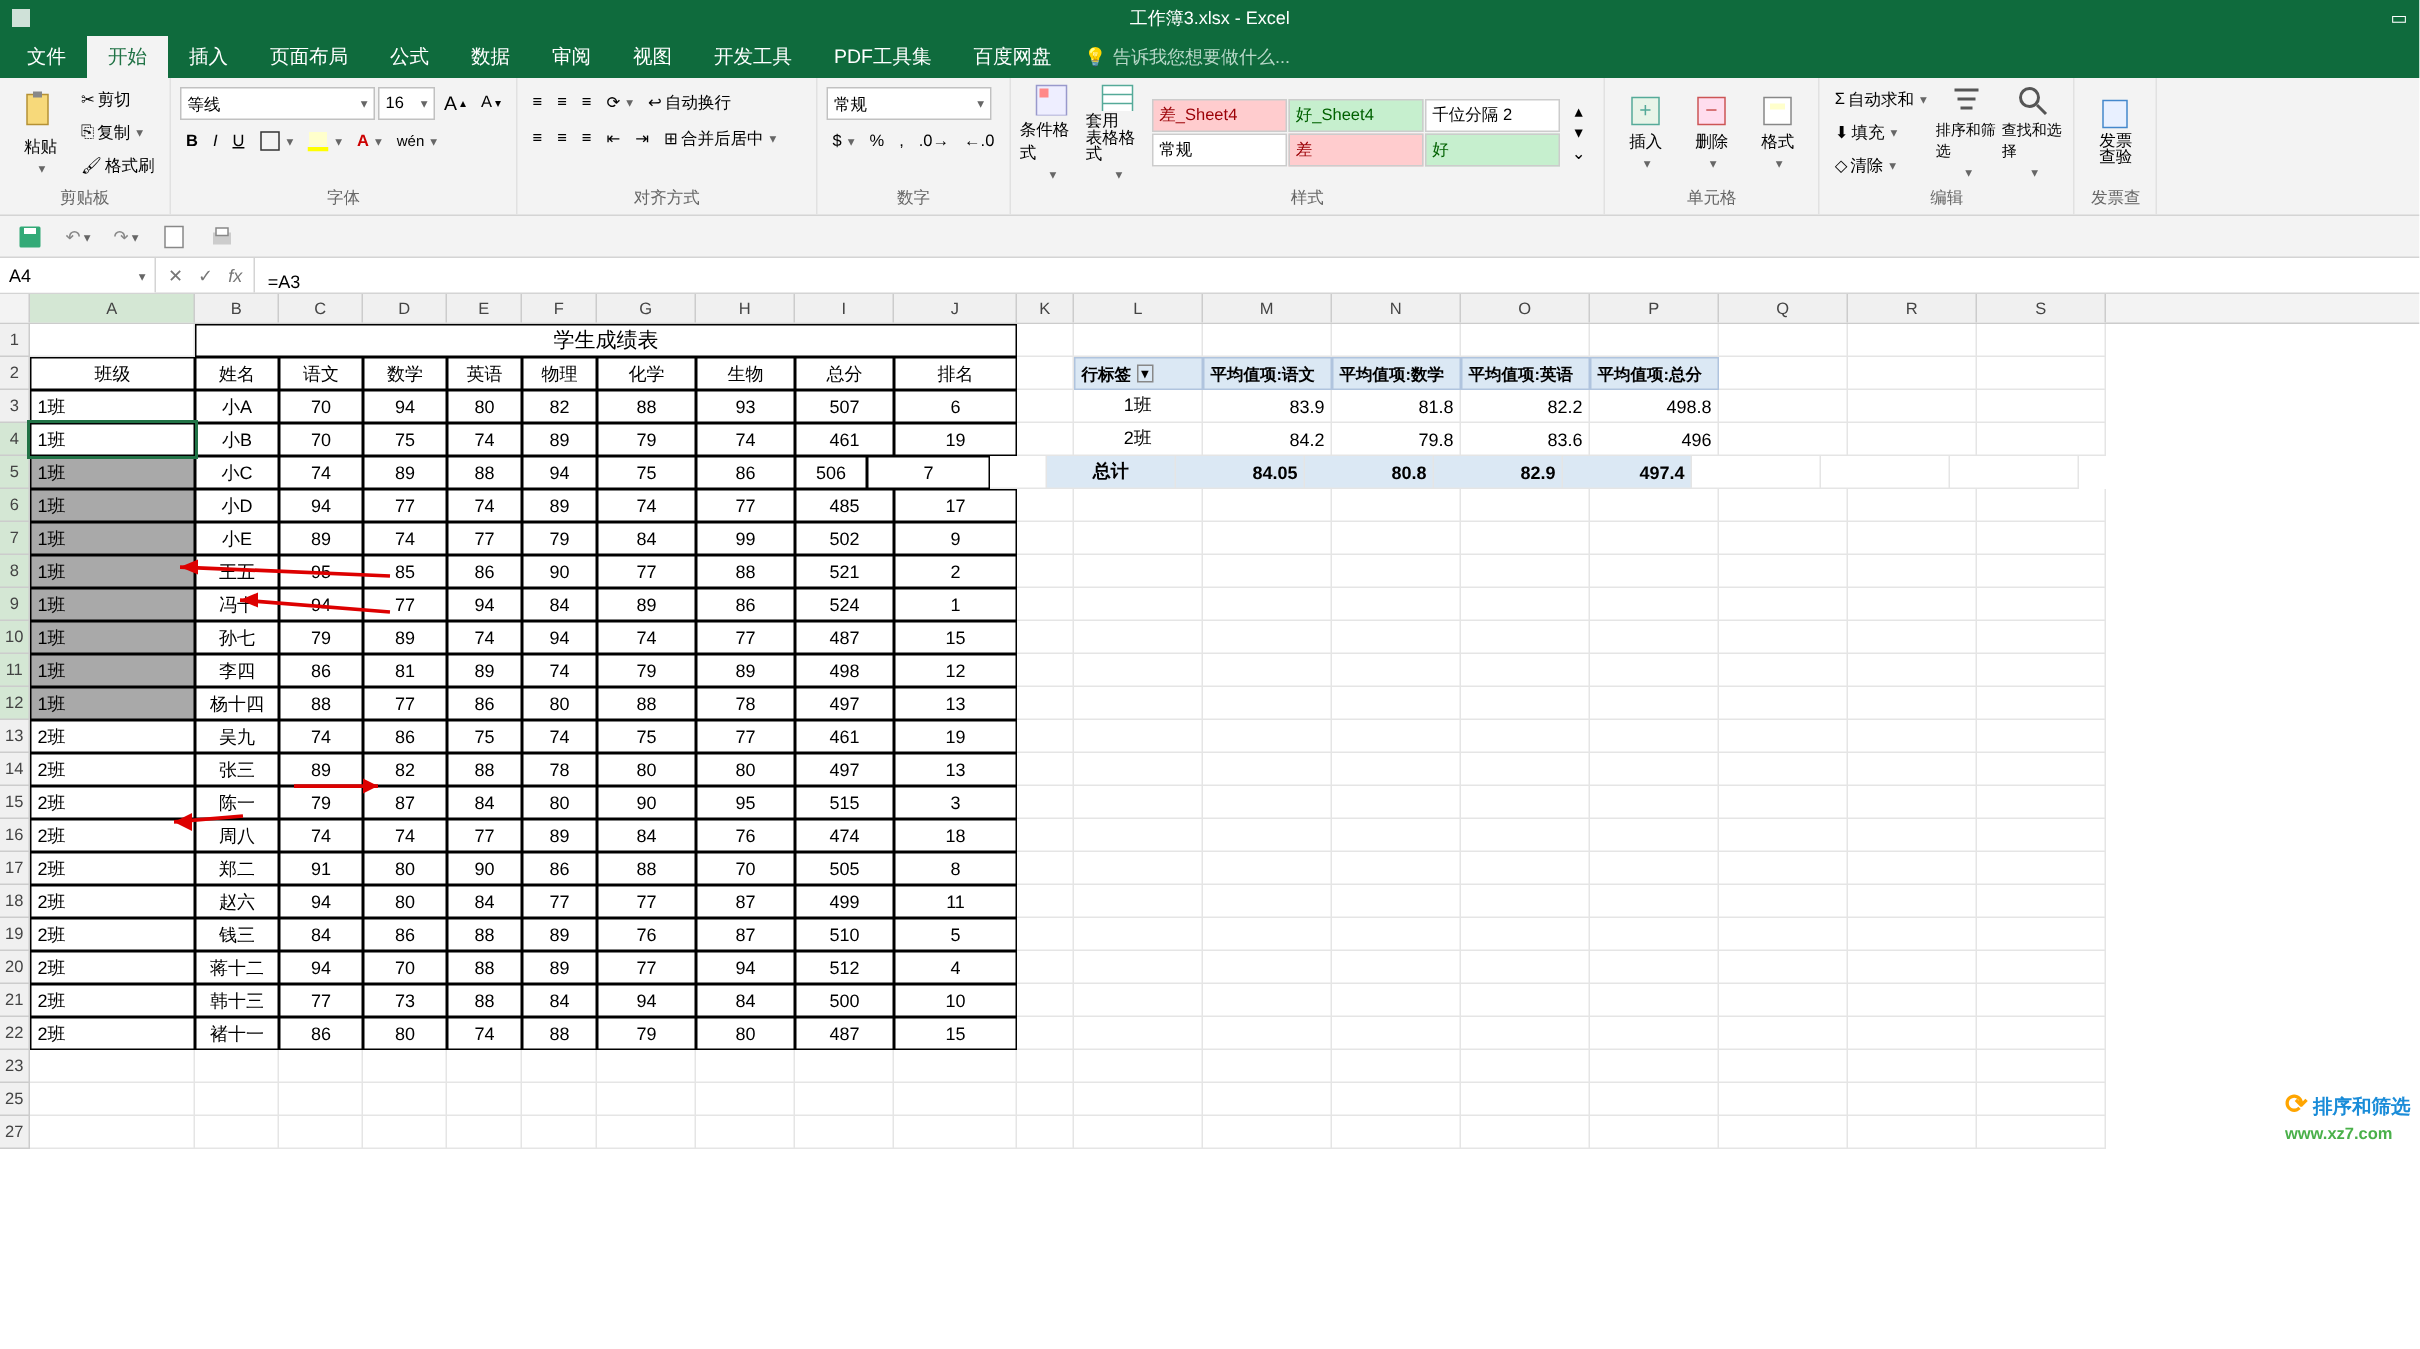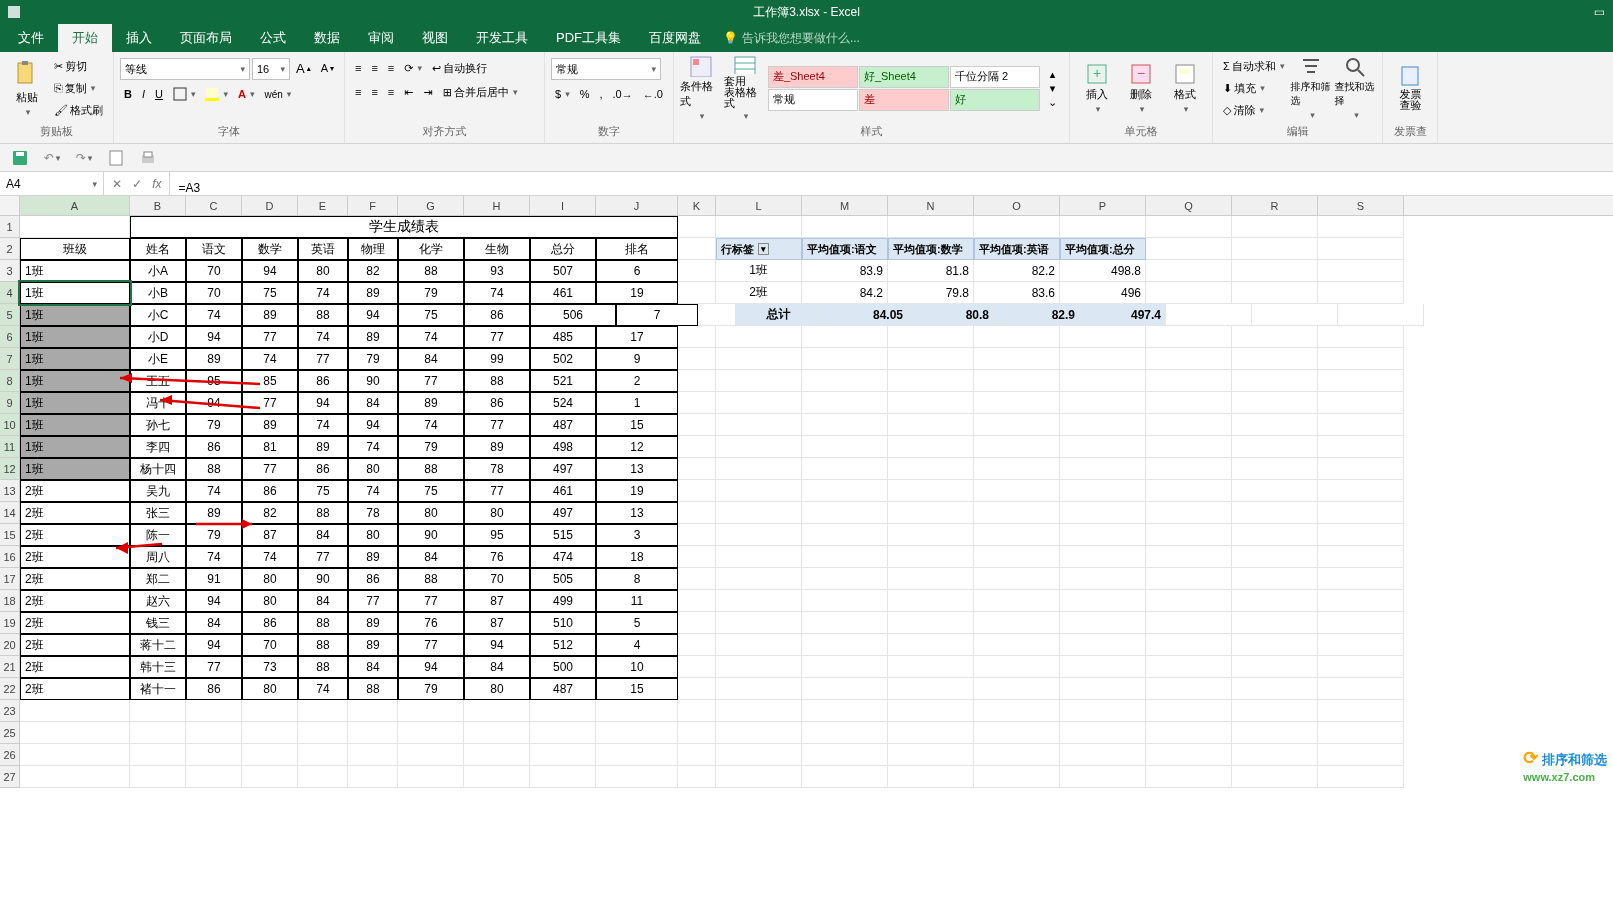--- a/index.html
+++ b/index.html
@@ -479,21 +479,21 @@
       <div class="row">
         <div class="row-h sel">5</div>
         <div class="cell bordered selected" style="width: 110px;">1班</div>
         <div class="cell bordered center" style="width: 56px;">小C</div>
         <div class="cell bordered center" style="width: 56px;">74</div>
         <div class="cell bordered center" style="width: 56px;">89</div>
         <div class="cell bordered center" style="width: 50px;">88</div>
         <div class="cell bordered center" style="width: 50px;">94</div>
         <div class="cell bordered center" style="width: 66px;">75</div>
         <div class="cell bordered center" style="width: 66px;">86</div>
-        <div class="cell bordered center" style="width: 86px;">506</div>
+        <div class="cell bordered center" style="width: 48px;">506</div>
         <div class="cell bordered center" style="width: 82px;">7</div>
         <div class="cell" style="width: 38px;"></div>
         <div class="cell pivot-total center" style="width: 86px;">总计</div>
         <div class="cell pivot-total right" style="width: 86px;">84.05</div>
         <div class="cell pivot-total right" style="width: 86px;">80.8</div>
         <div class="cell pivot-total right" style="width: 86px;">82.9</div>
         <div class="cell pivot-total right" style="width: 86px;">497.4</div>
         <div class="cell" style="width: 86px;"></div>
         <div class="cell" style="width: 86px;"></div>
         <div class="cell" style="width: 86px;"></div>
@@ -889,42 +889,20 @@
         <div class="cell" style="width: 86px;"></div>
         <div class="cell" style="width: 86px;"></div>
         <div class="cell" style="width: 86px;"></div>
         <div class="cell" style="width: 86px;"></div>
         <div class="cell" style="width: 86px;"></div>
         <div class="cell" style="width: 86px;"></div>
         <div class="cell" style="width: 86px;"></div>
       </div>
       <div class="row">
         <div class="row-h">25</div>
-        <div class="cell" style="width: 110px;"></div>
-        <div class="cell" style="width: 56px;"></div>
-        <div class="cell" style="width: 56px;"></div>
-        <div class="cell" style="width: 56px;"></div>
-        <div class="cell" style="width: 50px;"></div>
-        <div class="cell" style="width: 50px;"></div>
-        <div class="cell" style="width: 66px;"></div>
-        <div class="cell" style="width: 66px;"></div>
-        <div class="cell" style="width: 66px;"></div>
-        <div class="cell" style="width: 82px;"></div>
-        <div class="cell" style="width: 38px;"></div>
-        <div class="cell" style="width: 86px;"></div>
-        <div class="cell" style="width: 86px;"></div>
-        <div class="cell" style="width: 86px;"></div>
-        <div class="cell" style="width: 86px;"></div>
-        <div class="cell" style="width: 86px;"></div>
-        <div class="cell" style="width: 86px;"></div>
-        <div class="cell" style="width: 86px;"></div>
-        <div class="cell" style="width: 86px;"></div>
-      </div>
-      <div class="row">
-        <div class="row-h">26</div>
         <div class="cell" style="width: 110px;"></div>
         <div class="cell" style="width: 56px;"></div>
         <div class="cell" style="width: 56px;"></div>
         <div class="cell" style="width: 56px;"></div>
         <div class="cell" style="width: 50px;"></div>
         <div class="cell" style="width: 50px;"></div>
         <div class="cell" style="width: 66px;"></div>
         <div class="cell" style="width: 66px;"></div>
         <div class="cell" style="width: 66px;"></div>
         <div class="cell" style="width: 82px;"></div>

